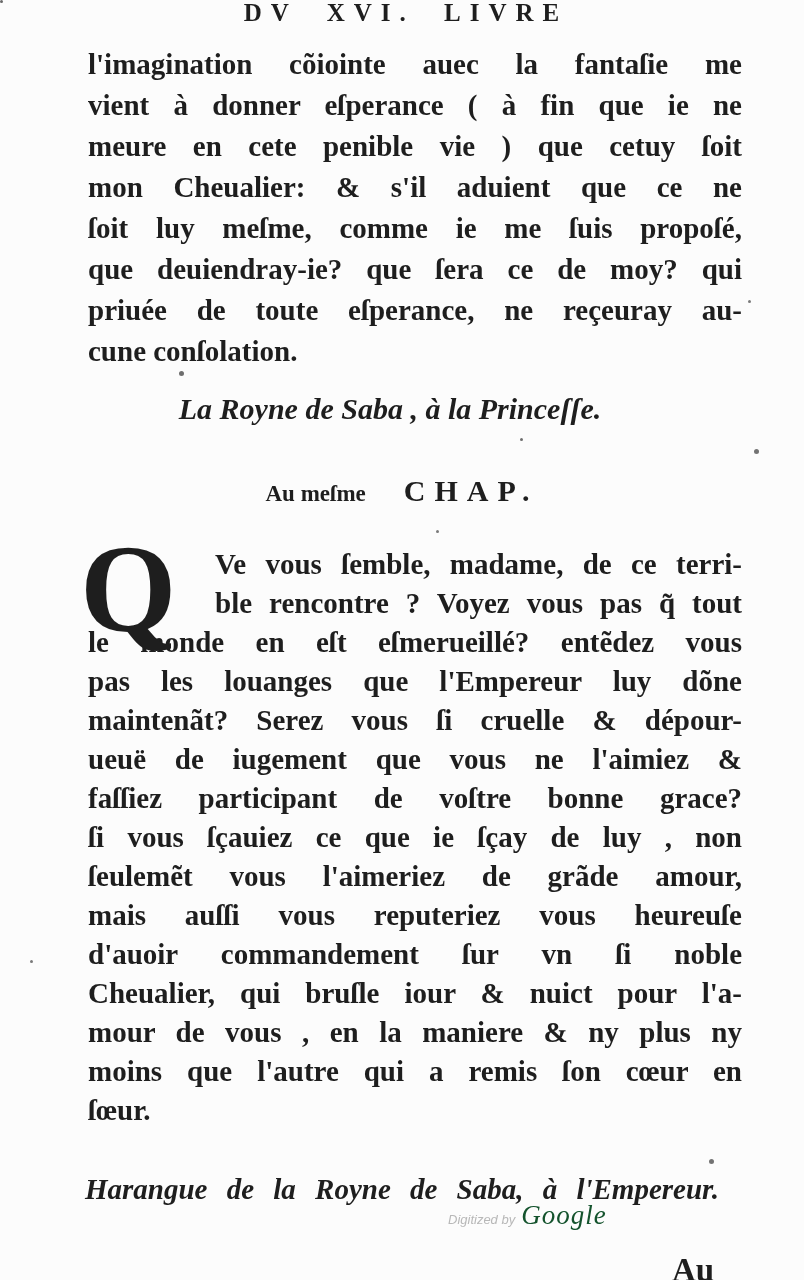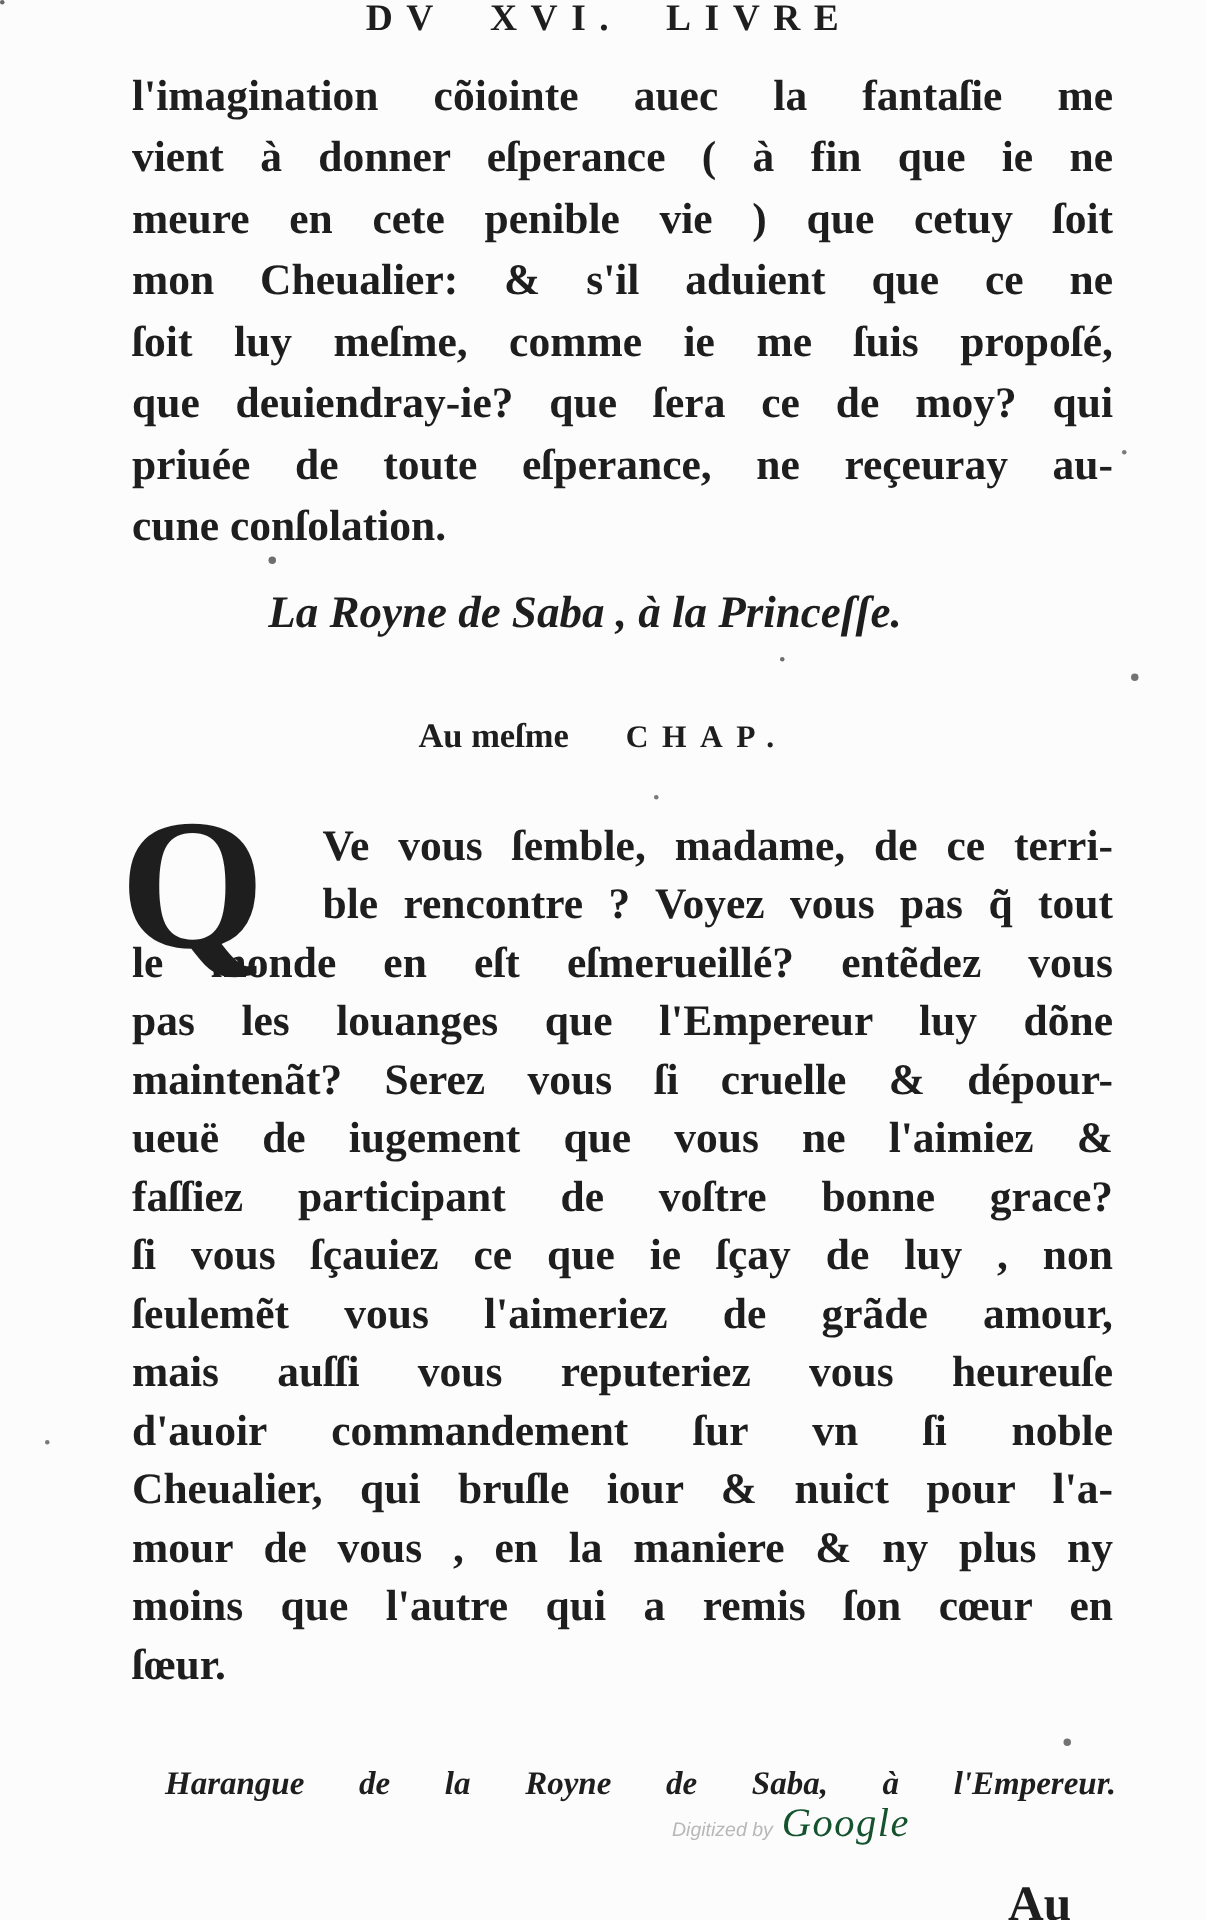--- a/index.html
+++ b/index.html
@@ -53,29 +53,28 @@
     transform:translateX(-12px);
     line-height:38px;
   }
   .h-chap{
     position:absolute;top:472px;left:0;right:0;
     display:flex;justify-content:center;align-items:baseline;
     line-height:38px;
   }
   .h-chap .roman{font-size:23px;font-weight:bold;}
   .h-chap .caps{
-    font-size:21px;font-weight:bold;
+    font-size:30px;font-weight:bold;
     letter-spacing:9px;margin-left:38px;
   }
   .h-harangue{
     position:absolute;top:1170px;left:85px;width:634px;
-    font-size:22px;font-style:italic;font-weight:bold;
+    font-size:29px;font-style:italic;font-weight:bold;
     text-align:justify;text-align-last:justify;
     line-height:38px;
-    margin-left:25px;
   }
   
   .watermark{
     position:absolute;top:1200px;left:448px;
     display:flex;align-items:baseline;font-style:italic;
   }
   .watermark .prefix{
     font-family:"Liberation Sans","DejaVu Sans",sans-serif;
     font-size:13px;color:#b8b8b8;margin-right:6px;
   }

